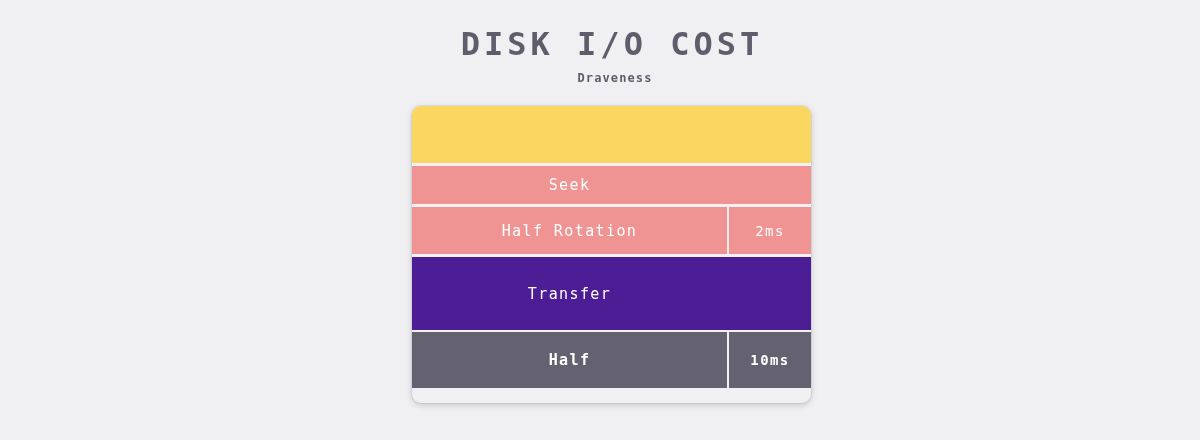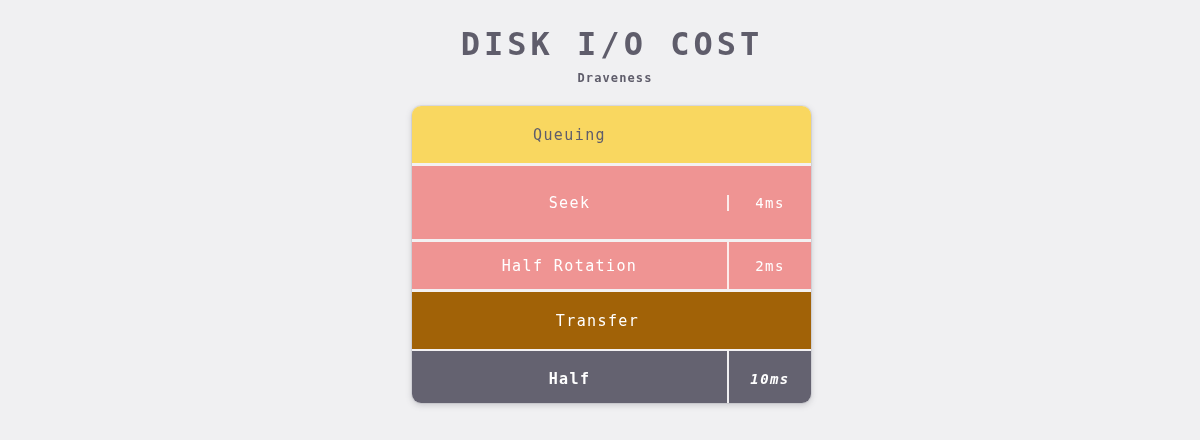--- a/index.html
+++ b/index.html
@@ -83,50 +83,48 @@
     width: 84px;
     font-size: 14px;
     border-left: 2px solid rgba(255,255,255,0.82);
   }
 
   
   .row-queuing  { height: 57px; background: #f9d760; }
   .row-queuing .cell { color: #5f5d6b; }
   .row-queuing .cell-value { border-left-color: rgba(255,255,255,0.75); }
 
-  .row-seek     { height: 76px; background: #ef9493; border-top: 3px solid #f3f1f2; align-items: center; }
+  .row-seek     { height: 41px; background: #ef9493; border-top: 3px solid #f3f1f2; }
   .row-halfrot  { height: 50px; background: #ef9493; border-top: 3px solid #f3f1f2; }
   .row-seek .cell, .row-halfrot .cell { color: #ffffff; }
 
-  .row-transfer { height: 60px; background: #a16207; border-top: 3px solid #f3f1f2; padding-left: 28px; }
+  .row-transfer { height: 76px; background: #4c1d95; border-top: 3px solid #f3f1f2; }
   .row-transfer .cell { color: #ffffff; }
 
   .row-total    { height: 58px; background: #646270; border-top: 2px solid #f3f1f2; }
   .row-total .cell { color: #ffffff; font-weight: bold; }
-  .row-total .cell-value { border-left-color: rgba(255,255,255,0.9); font-style: italic; }
+  .row-total .cell-value { border-left-color: rgba(255,255,255,0.9); }
 </style>
 </head>
 <body>
 
 <div class="page">
 
   <div class="header">
     <div class="title">DISK I/O COST</div>
     <div class="subtitle">Draveness</div>
   </div>
 
   <div class="card">
 
     <div class="row row-queuing">
-      <div class="cell cell-label">Queuing</div>
     </div>
 
     <div class="row row-seek">
       <div class="cell cell-label">Seek</div>
-      <div class="cell cell-value">4ms</div>
     </div>
 
     <div class="row row-halfrot">
       <div class="cell cell-label">Half Rotation</div>
       <div class="cell cell-value">2ms</div>
     </div>
 
     <div class="row row-transfer">
       <div class="cell cell-label">Transfer</div>
     </div>

